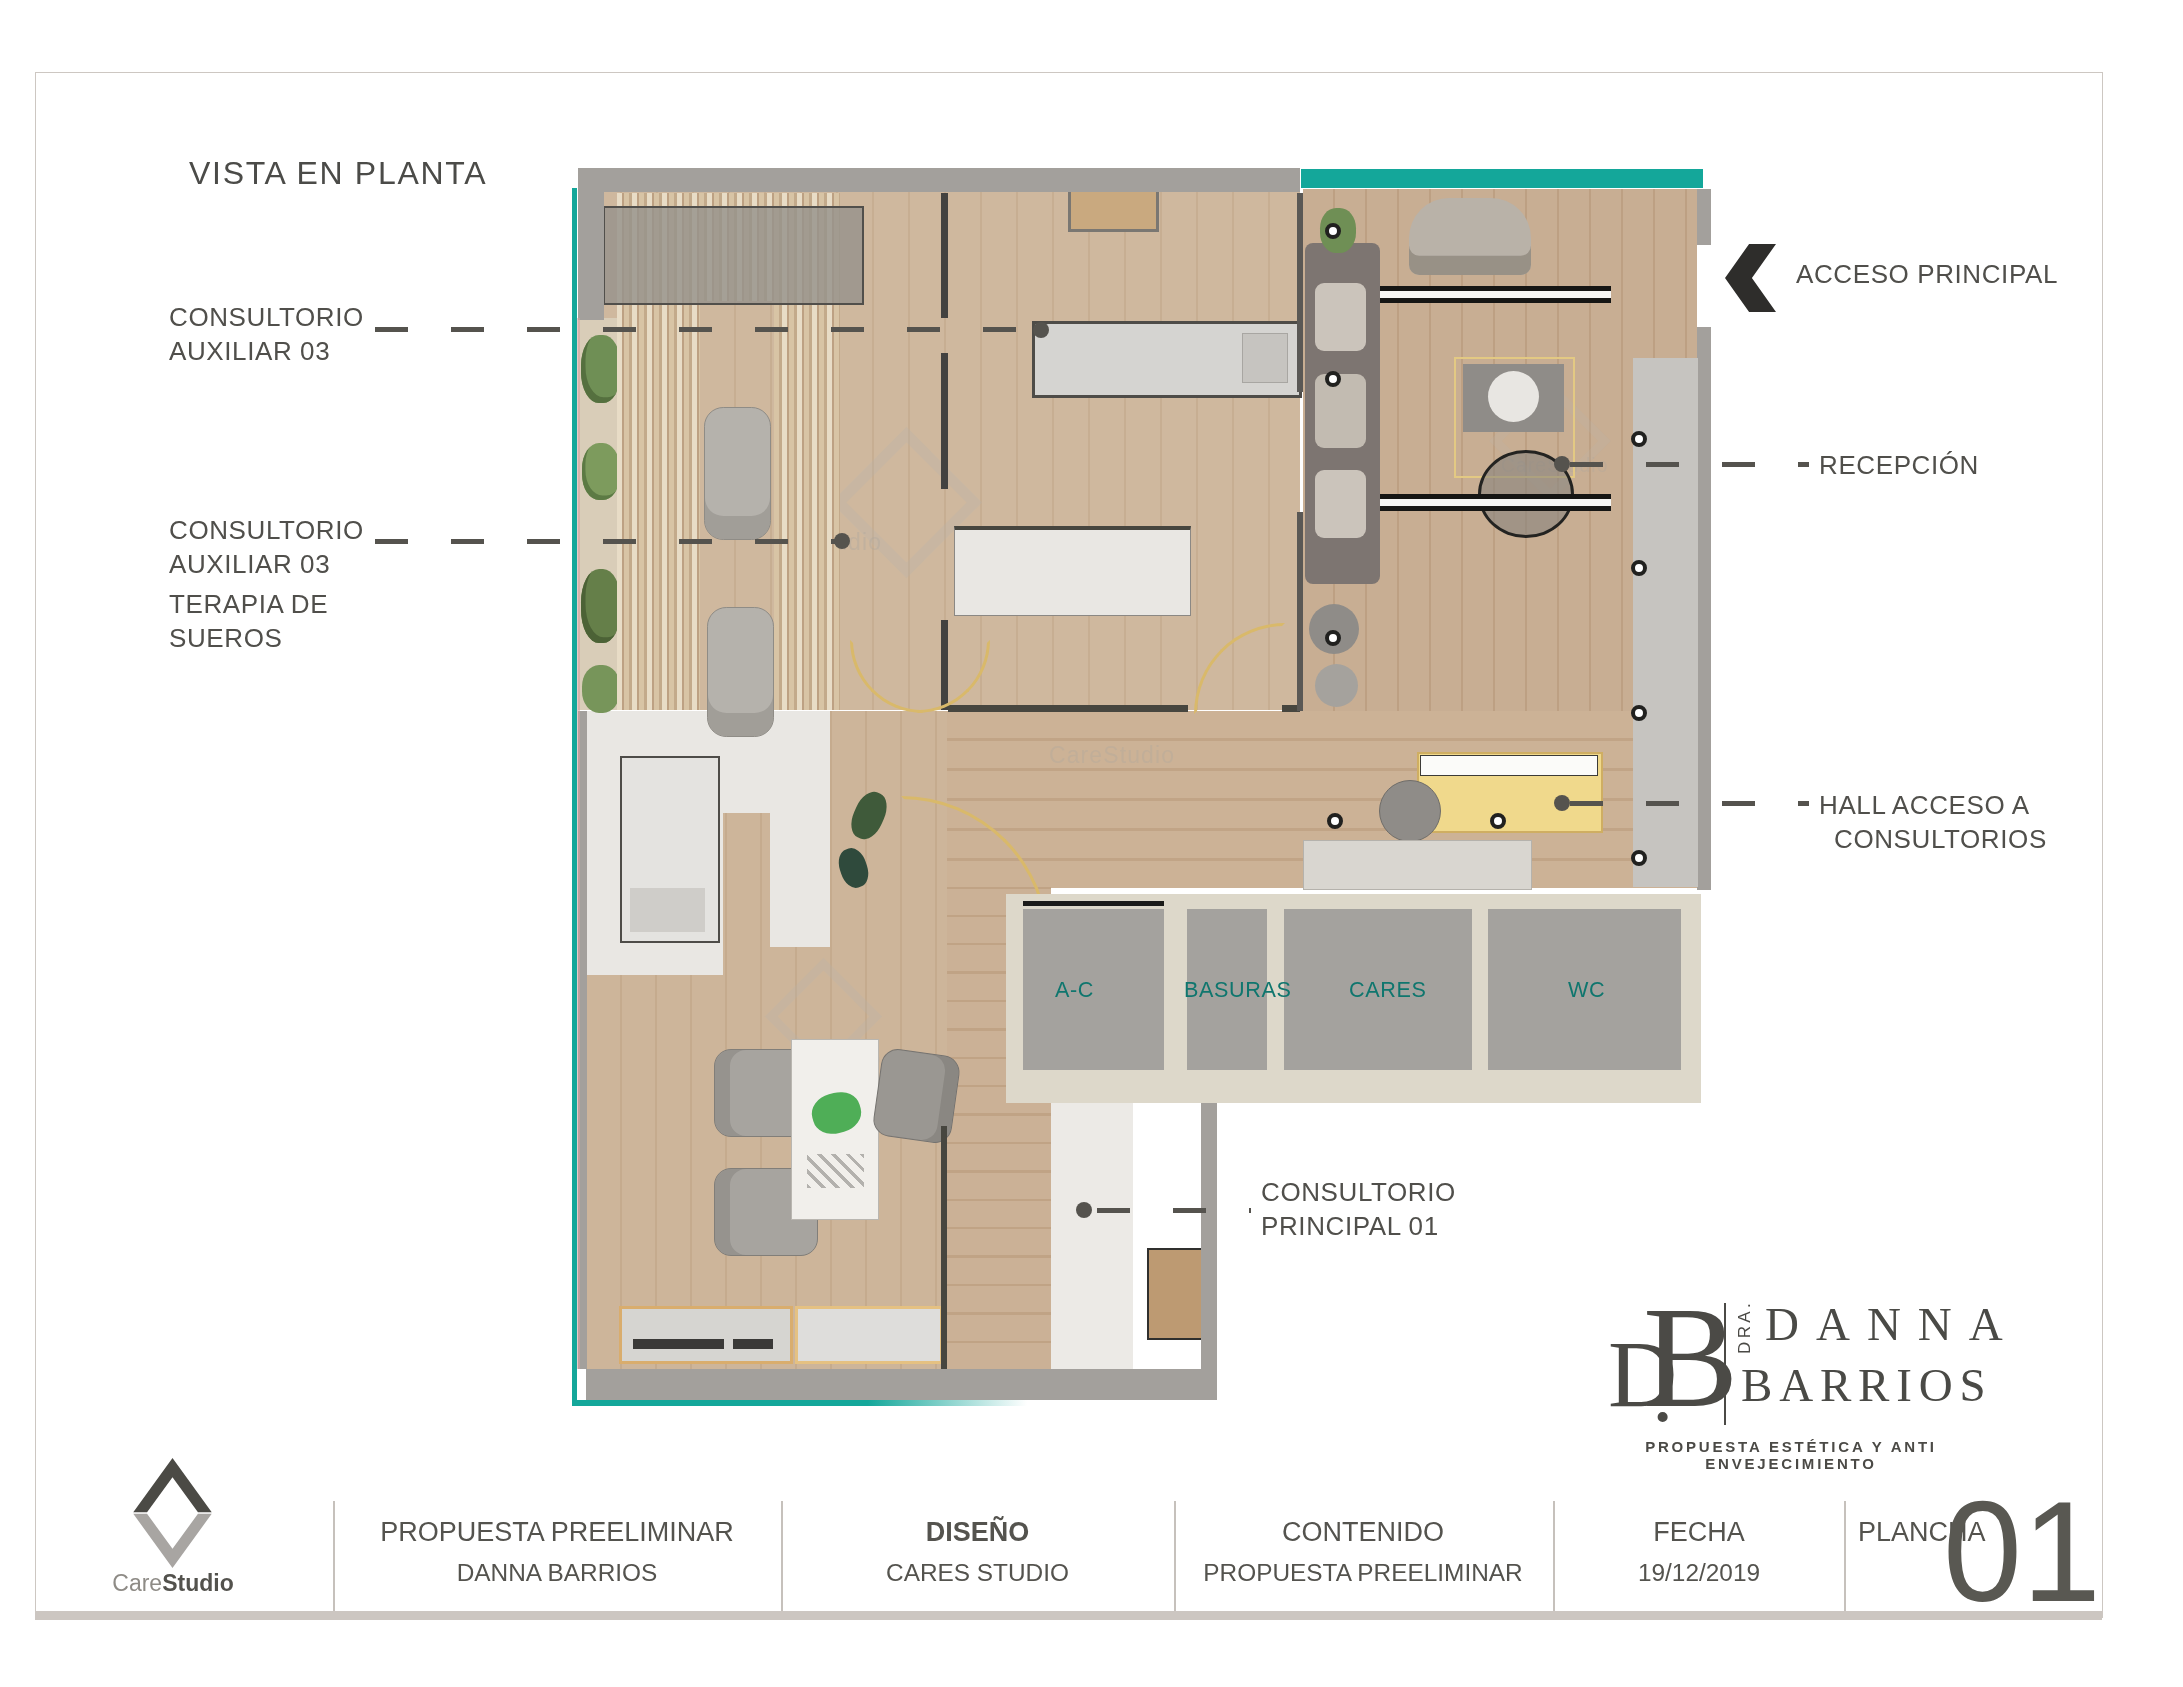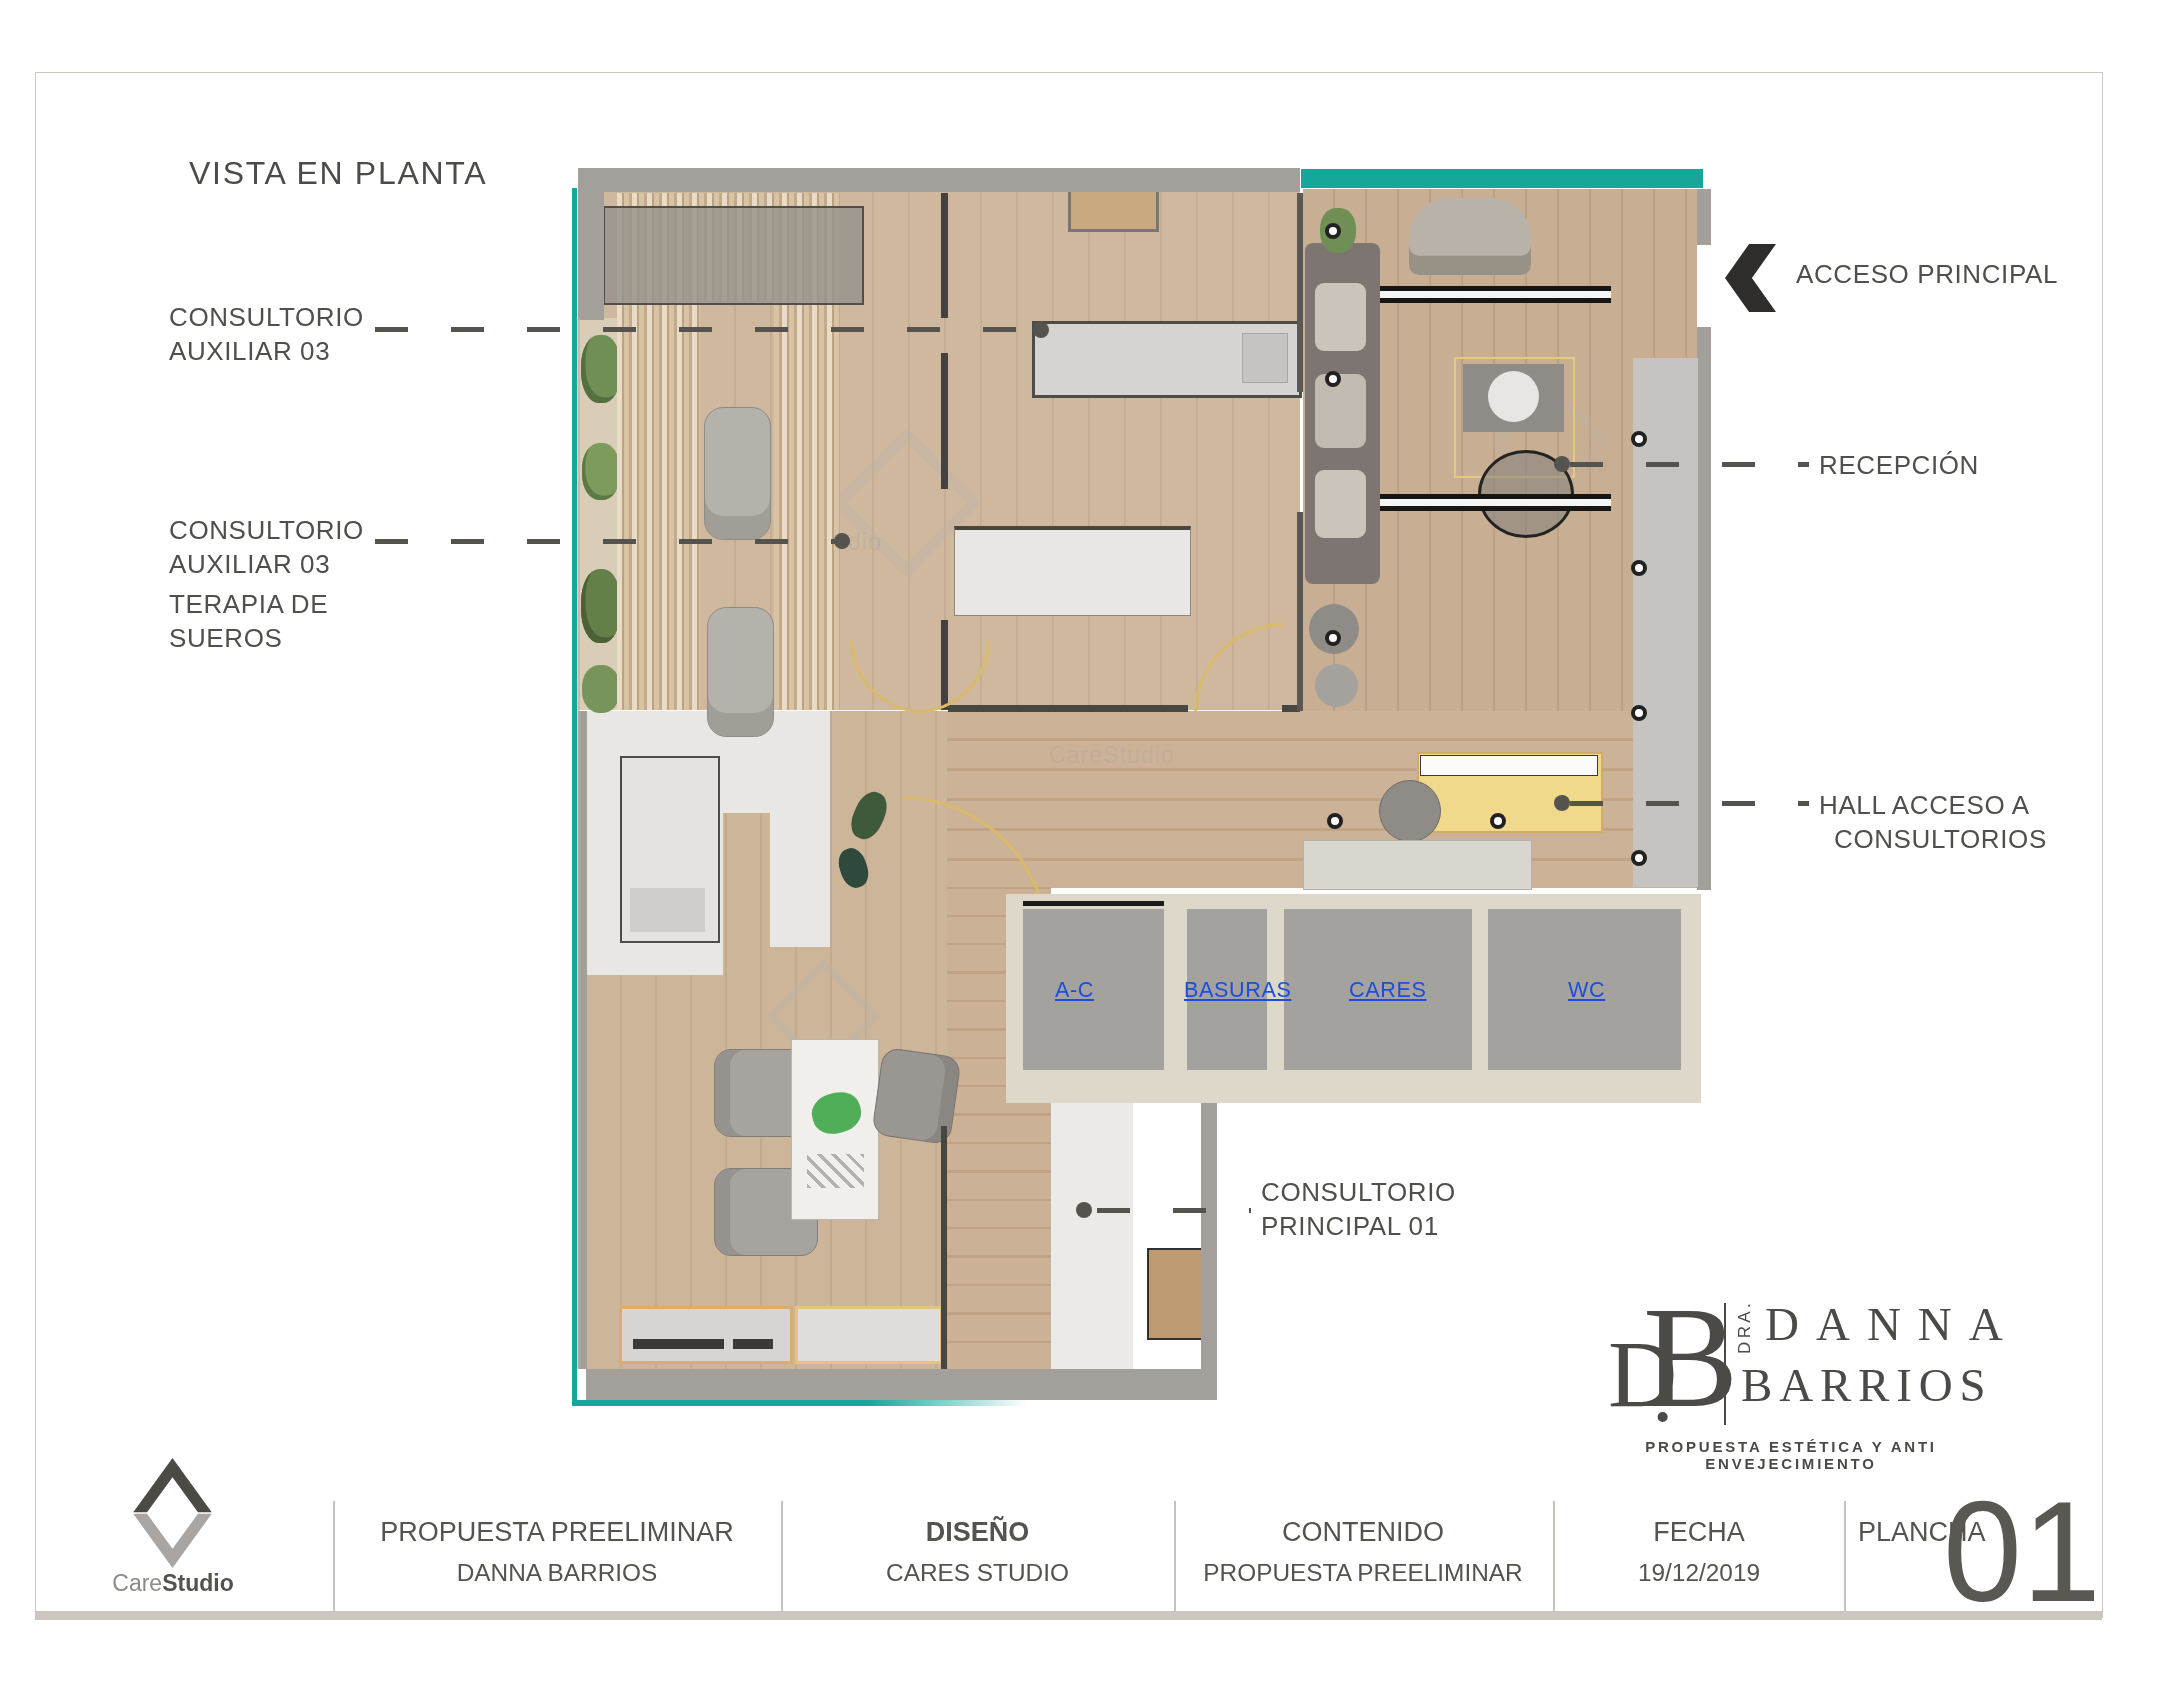--- a/index.html
+++ b/index.html
@@ -10,21 +10,21 @@
   .leader{position:absolute;height:4.5px;background:repeating-linear-gradient(90deg,#55534e 0 33px,transparent 33px 76px);}
   .ldot{position:absolute;width:16px;height:16px;border-radius:50%;background:#55534e;}
   .wall{position:absolute;background:#a3a09c;}
   .wood{position:absolute;background:#cdb69c;}
   .spot{position:absolute;width:8px;height:8px;border-radius:50%;background:#fff;border:4px solid #21211f;}
   .arc{position:absolute;border:3.4px solid #d9b96a;}
   .wm-d{position:absolute;border:11.4px solid #b7b3ae;transform:rotate(45deg);opacity:.28;}
   .wm-t{position:absolute;font-size:23px;color:#a9a59f;opacity:.35;letter-spacing:1.1px;}
   .tb-line1{position:absolute;font-size:27px;color:#54534e;text-align:center;white-space:nowrap;}
   .tb-line2{position:absolute;font-size:24.4px;color:#54534e;text-align:center;white-space:nowrap;}
-  .roomlab{position:absolute;font-size:21.6px;color:#1d4ed8;letter-spacing:0.6px;text-decoration:underline;}
+  .roomlab{position:absolute;font-size:21.6px;color:#0f766e;letter-spacing:0.6px;}
   .serif{font-family:"Liberation Serif",serif;}
 </style>
 </head>
 <body>
 
 <div class="abs" style="left:35px;top:72px;width:2066px;height:1544px;border:1.7px solid #cdc7c2;"></div>
 <div class="abs" style="left:35px;top:1611px;width:2067px;height:9px;background:#ccc6c1;"></div>
 
 <div class="abs" style="left:189px;top:155px;font-size:32px;letter-spacing:1.7px;color:#4b4b48;">VISTA EN PLANTA</div>
 

